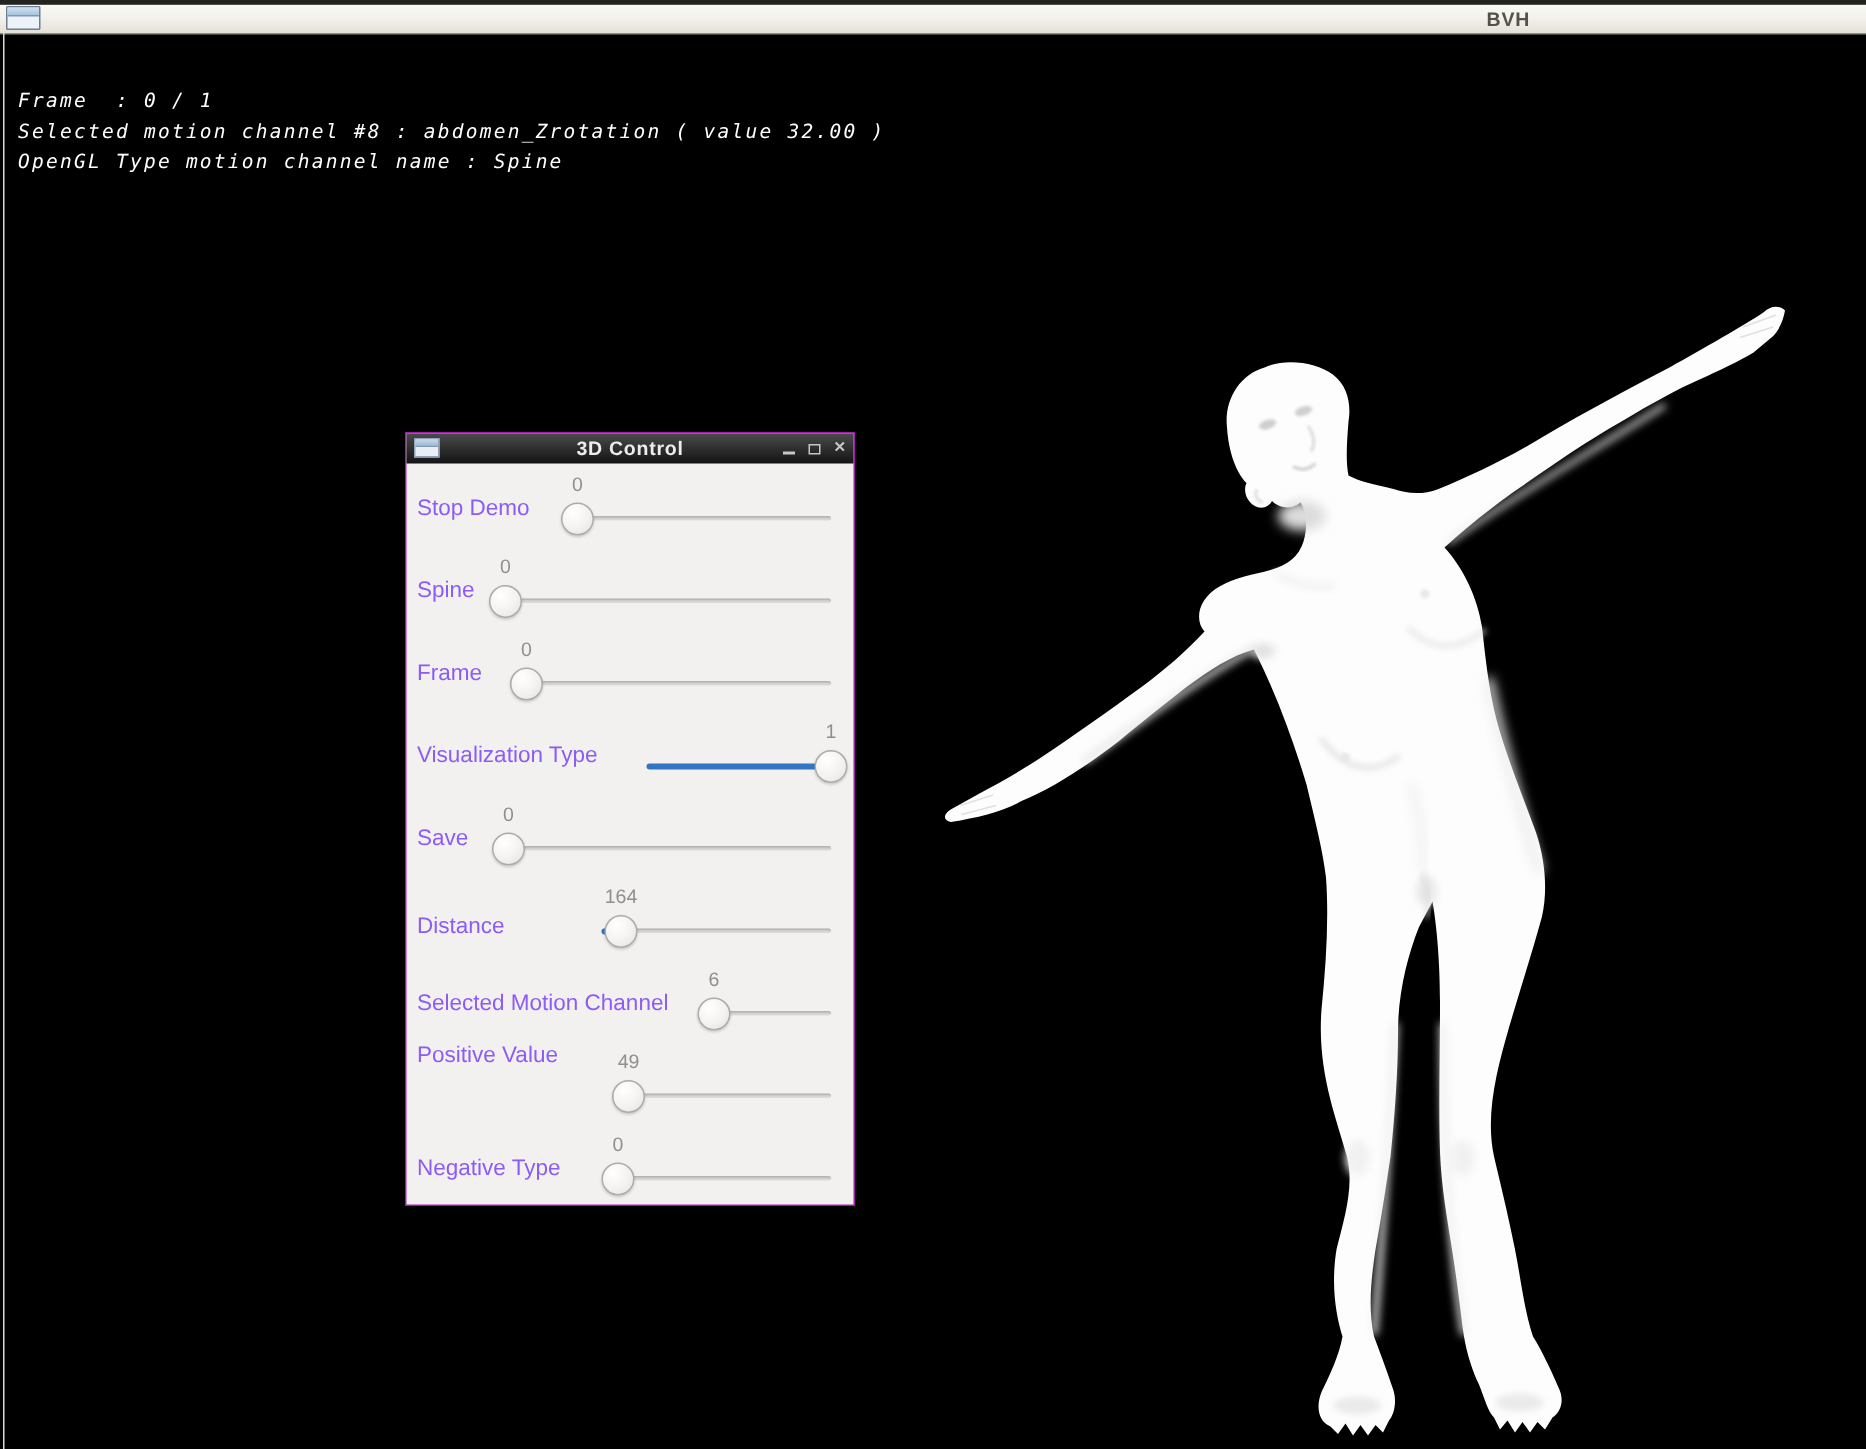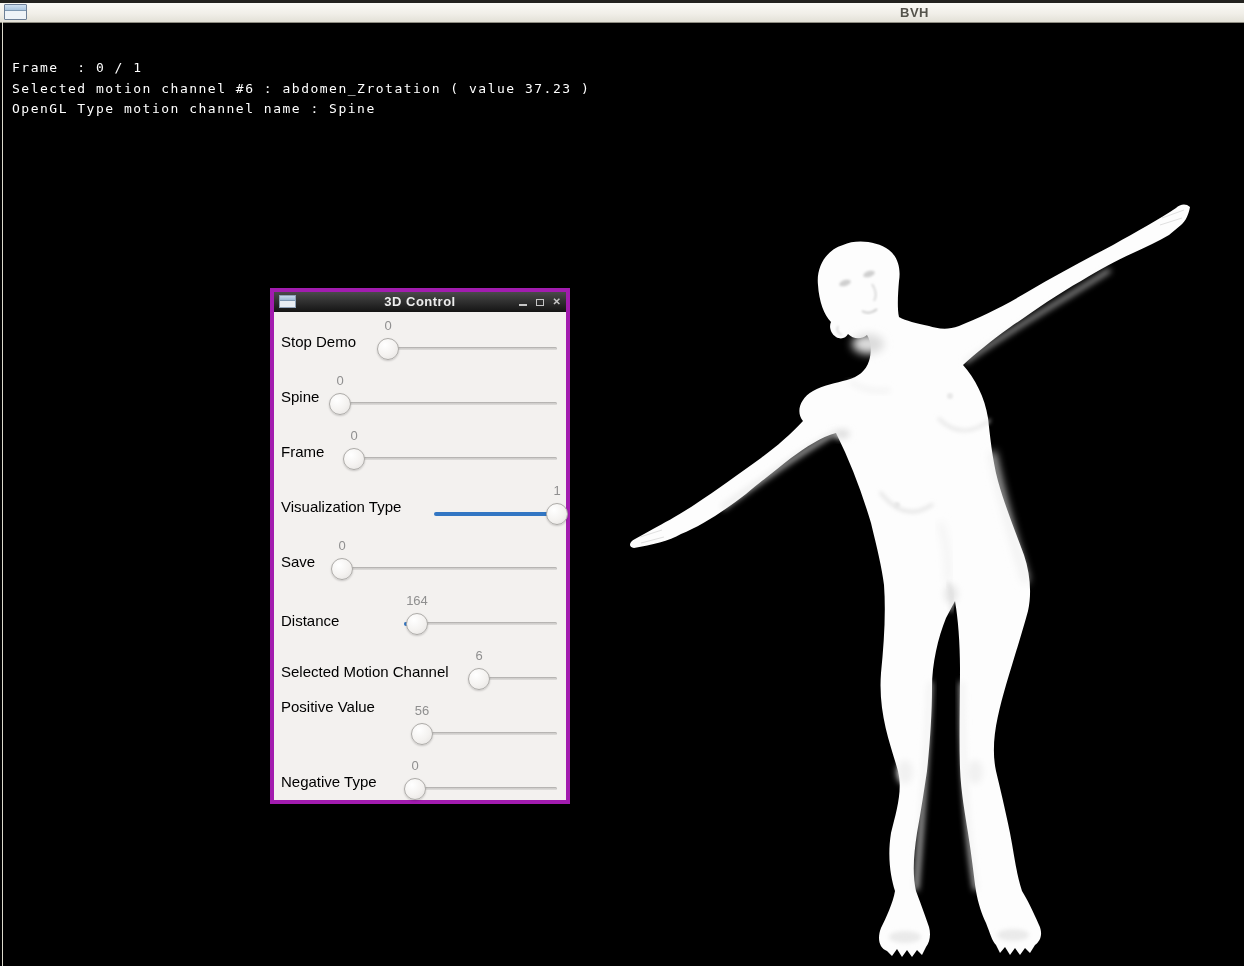--- a/index.html
+++ b/index.html
@@ -8,57 +8,57 @@
     background:#000;font-family:"Liberation Sans", sans-serif;
     -webkit-font-smoothing:antialiased;
   }
   
   .titlebar{
     position:absolute;left:0;top:0;width:1244px;height:19px;
     background:linear-gradient(180deg,#fafaf5 0%,#f1efe9 55%,#e3e1d7 100%);
     border-top:3px solid #23231f;border-bottom:1px solid #8f8d82;
   }
   .titlebar .app-title{
-    position:absolute;left:900px;top:2px;width:120px;text-align:left;
+    position:absolute;left:900px;top:2px;width:120px;text-align:right;
     font-size:13px;font-weight:bold;color:#54534b;letter-spacing:.5px;
   }
   .win-icon{
     position:absolute;left:4px;top:1px;width:21px;height:14px;
     border:1px solid #6d7f96;background:#eef3f8;border-radius:1px;
   }
   .win-icon .bar{height:5px;background:linear-gradient(180deg,#cfe0f0,#a9c4dd);border-bottom:1px solid #7e98b2;}
   .left-border{position:absolute;left:2px;top:22px;width:1px;height:944px;background:#dcdacc;}
   
   .hud{position:absolute;left:12px;top:38px;color:#fff;
     font-family:"DejaVu Sans Mono", monospace;font-size:13px;letter-spacing:1.5px;}
-  .hud .line{position:absolute;left:0;white-space:pre;}
+  .hud .line{position:absolute;left:0;white-space:pre;font-style:italic;}
   
   .panel{
     position:absolute;left:270px;top:288px;width:300px;height:516px;
-    background:#f3f1ef;border:4px solid #a21caf;box-sizing:border-box;
+    background:#f3f1ef;border:1px solid #a21caf;box-sizing:border-box;
   }
   .panel-titlebar{
     position:absolute;left:0;top:0;width:100%;height:20px;
     background:linear-gradient(180deg,#4a4a4a 0%,#2c2c2c 55%,#141414 100%);
   }
   .panel-titlebar .p-title{
     position:absolute;left:0;top:2px;width:100%;text-align:center;
     font-size:13px;font-weight:bold;color:#ededed;letter-spacing:.5px;
   }
   .p-icon{
     position:absolute;left:5px;top:3px;width:15px;height:11px;
     border:1px solid #8fa2b8;background:#e9eef4;
   }
   .p-icon .bar{height:4px;background:linear-gradient(180deg,#c7d8ea,#9db9d4);border-bottom:1px solid #7e98b2;}
   .p-buttons{position:absolute;right:5px;top:0;height:20px;display:flex;align-items:center;gap:9px;}
   .btn-min{width:8px;height:2px;background:#c6c6c6;margin-top:5px;}
   .btn-max{width:6px;height:5px;border:1px solid #c6c6c6;}
   .btn-close{font-size:10px;font-weight:bold;color:#c6c6c6;line-height:10px;}
   
-  .slabel{position:absolute;left:7px;font-size:15px;color:#000000;line-height:19px;white-space:nowrap;}
+  .slabel{position:absolute;left:7px;font-size:15px;color:#8b5cf6;line-height:19px;white-space:nowrap;}
   .svalue{position:absolute;width:44px;text-align:center;font-size:13px;color:#8f8f8f;line-height:16px;}
   .strack{position:absolute;height:3px;border-radius:2px;
     background:linear-gradient(#c9c7c5,#dedcda);box-shadow:inset 0 1px 1px rgba(0,0,0,.12);}
   .strack.blue{height:4px;background:#3276c3;box-shadow:none;}
   .sfill{position:absolute;height:4px;border-radius:2px;background:#3276c3;}
   .shandle{position:absolute;width:20px;height:20px;border-radius:50%;
     background:radial-gradient(circle at 35% 30%, #ffffff 0%, #f4f2f0 55%, #e3e1df 100%);
     border:1px solid #adaba8;box-shadow:0 1px 2px rgba(0,0,0,.18);}
   
   .viewport{position:absolute;left:0;top:22px;width:1244px;height:944px;}
@@ -72,21 +72,21 @@
       <div class="bar"></div>
     </div>
   <div class="app-title">BVH</div>
 </div>
 <div class="left-border"></div>
 
 <div class="viewport">
 
   <div class="hud">
     <div class="line" style="top:0px">Frame  : 0 / 1</div>
-    <div class="line" style="top:21px">Selected motion channel #6 : abdomen_Zrotation ( value 37.23 )</div>
+    <div class="line" style="top:21px">Selected motion channel #8 : abdomen_Zrotation ( value 32.00 )</div>
     <div class="line" style="top:41px">OpenGL Type motion channel name : Spine</div>
   </div>
 
   <svg class="figure-svg" width="644" height="780" viewBox="600 160 644 780">
     <defs>
       <filter id="b1" x="-50%" y="-50%" width="200%" height="200%">
           <feGaussianBlur stdDeviation="1"></feGaussianBlur>
         </filter>
       <filter id="b2" x="-50%" y="-50%" width="200%" height="200%">
           <feGaussianBlur stdDeviation="2"></feGaussianBlur>
@@ -248,21 +248,21 @@
   <div class="strack" style="left:130px;top:330px;width:153px"></div>
   <div class="sfill" style="left:130px;top:330px;width:6px"></div>
   <div class="shandle" style="left:132px;top:321px"></div>
 
   <span class="slabel" style="top:370px">Selected Motion Channel</span>
   <span class="svalue" style="left:183px;top:356px">6</span>
   <div class="strack" style="left:197px;top:385px;width:86px"></div>
   <div class="shandle" style="left:194px;top:376px"></div>
 
   <span class="slabel" style="top:405px">Positive Value</span>
-  <span class="svalue" style="left:126px;top:411px">56</span>
+  <span class="svalue" style="left:126px;top:411px">49</span>
   <div class="strack" style="left:138px;top:440px;width:145px"></div>
   <div class="sfill" style="left:138px;top:440px;width:7px"></div>
   <div class="shandle" style="left:137px;top:431px"></div>
 
   <span class="slabel" style="top:480px">Negative Type</span>
   <span class="svalue" style="left:119px;top:466px">0</span>
   <div class="strack" style="left:133px;top:495px;width:150px"></div>
   <div class="shandle" style="left:130px;top:486px"></div>
 </div>
 

